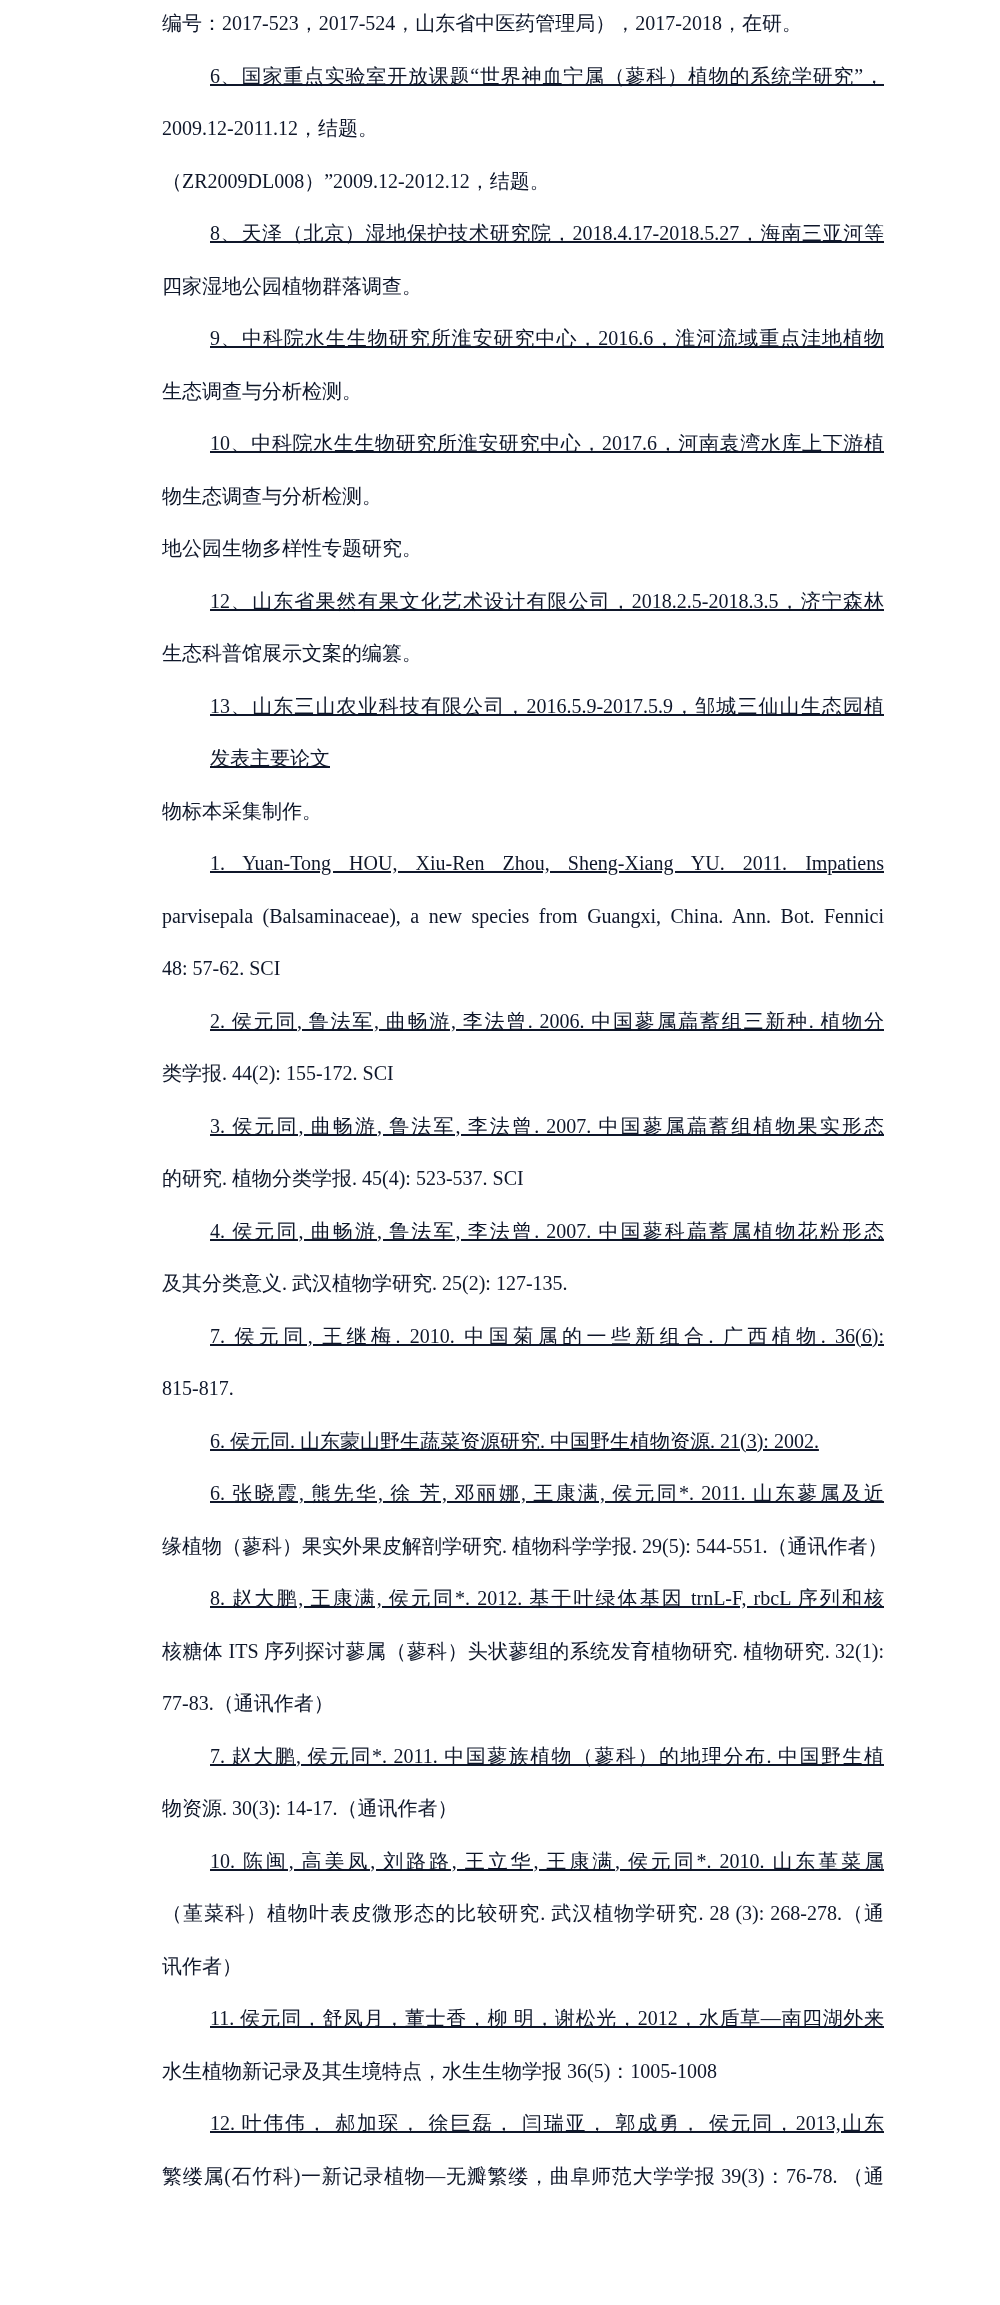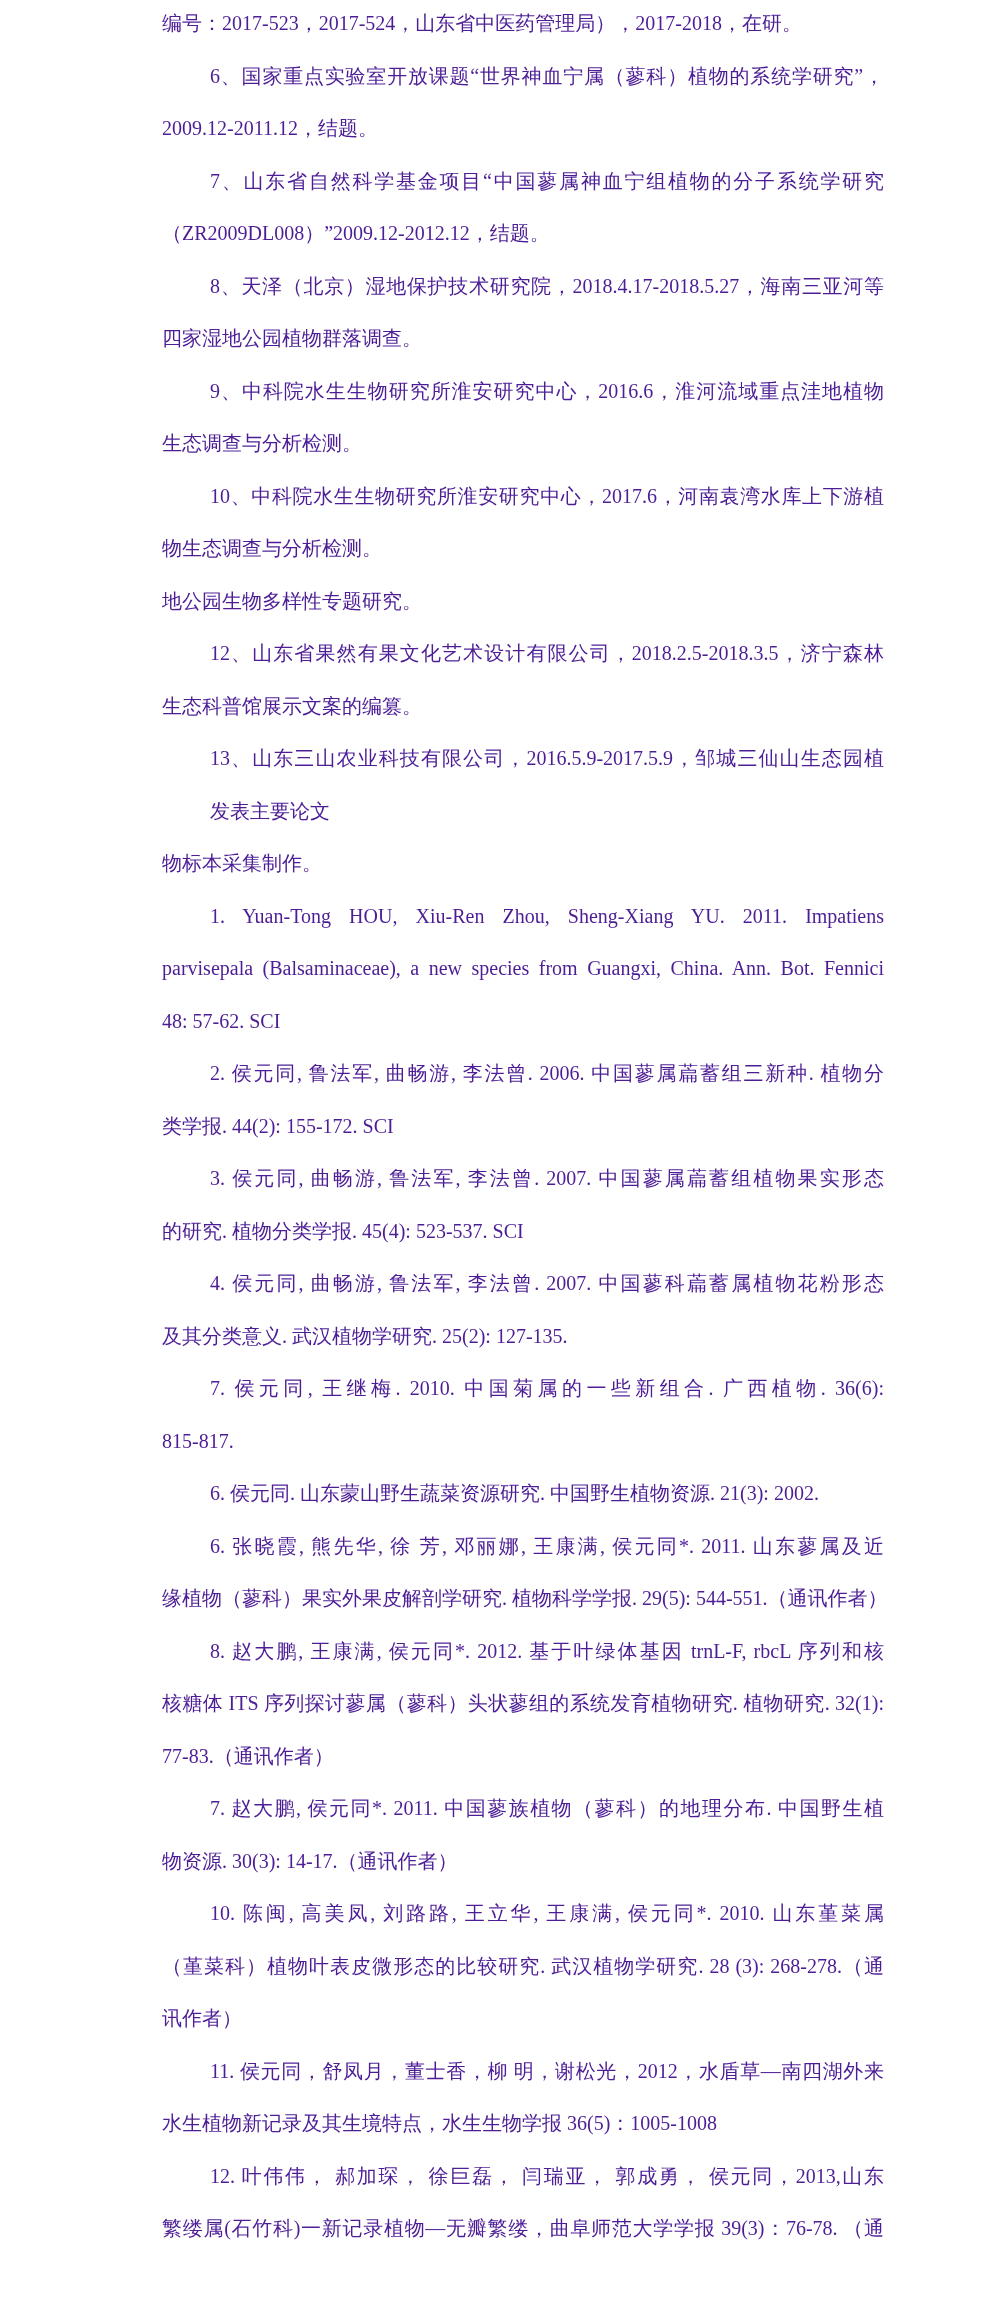--- a/index.html
+++ b/index.html
@@ -18,40 +18,40 @@
     width: 1000px;
     height: 2305px;
     padding: 8px 116px 0 162px;
     background: #ffffff;
     color: #000000;
   }
   .line {
     height: 52.5px;
     line-height: 30px;
     font-size: 20px;
-    color: #4c1d95;
+    color: #0f172a;
     white-space: nowrap;
     text-align: left;
   }
   .line.indent {
     text-indent: 48px;
+    text-decoration: underline;
   }
   .line.fill {
     text-align: justify;
     text-align-last: justify;
   }
 </style>
 </head>
 <body>
 
 <div class="page">
     <div class="line">编号：2017-523，2017-524，山东省中医药管理局），2017-2018，在研。</div>
     <div class="line indent fill">6、国家重点实验室开放课题“世界神血宁属（蓼科）植物的系统学研究”，</div>
     <div class="line">2009.12-2011.12，结题。</div>
-    <div class="line indent fill">7、山东省自然科学基金项目“中国蓼属神血宁组植物的分子系统学研究</div>
     <div class="line">（ZR2009DL008）”2009.12-2012.12，结题。</div>
     <div class="line indent fill">8、天泽（北京）湿地保护技术研究院，2018.4.17-2018.5.27，海南三亚河等</div>
     <div class="line">四家湿地公园植物群落调查。</div>
     <div class="line indent fill">9、中科院水生生物研究所淮安研究中心，2016.6，淮河流域重点洼地植物</div>
     <div class="line">生态调查与分析检测。</div>
     <div class="line indent fill">10、中科院水生生物研究所淮安研究中心，2017.6，河南袁湾水库上下游植</div>
     <div class="line">物生态调查与分析检测。</div>
     <div class="line">地公园生物多样性专题研究。</div>
     <div class="line indent fill">12、山东省果然有果文化艺术设计有限公司，2018.2.5-2018.3.5，济宁森林</div>
     <div class="line">生态科普馆展示文案的编篡。</div>

